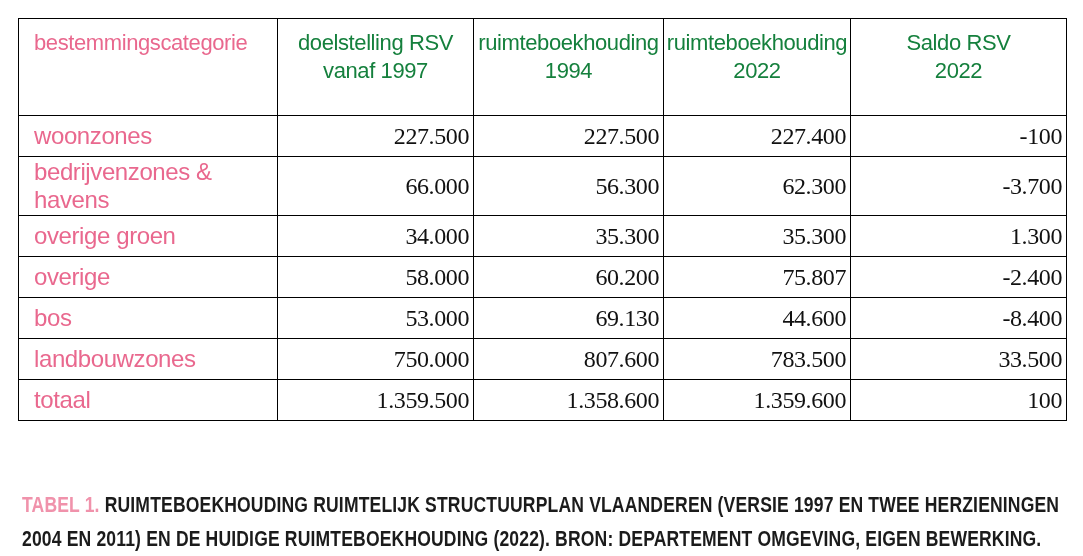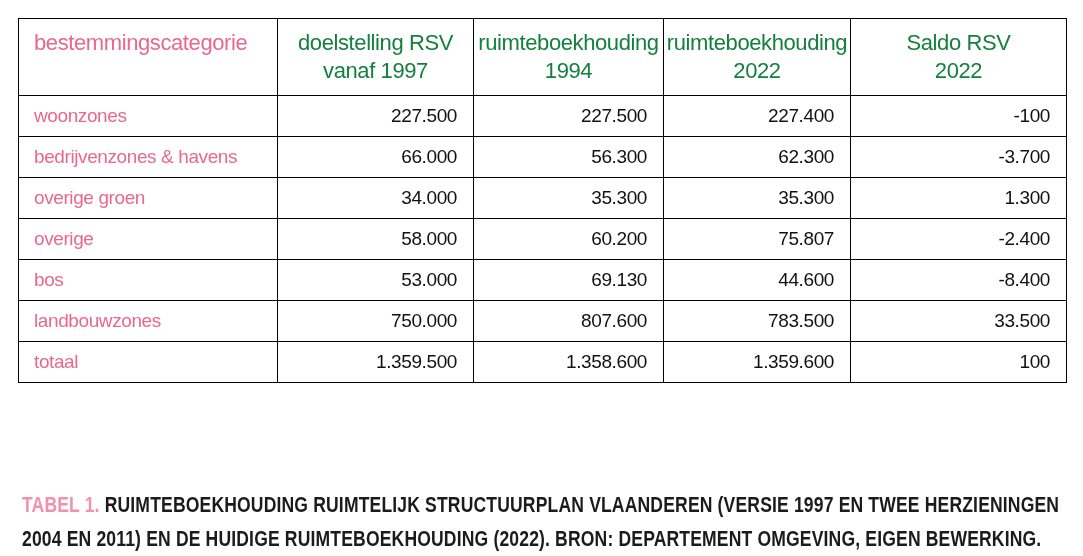--- a/index.html
+++ b/index.html
@@ -19,53 +19,54 @@
     left: 18px;
     top: 18px;
     width: 1048px;
     table-layout: fixed;
     border-collapse: collapse;
   }
   .rb-table th, .rb-table td {
     border: 1.5px solid #000000;
     overflow: hidden;
   }
-  .rb-table thead tr { height: 77px; }
+  .rb-table thead tr { height: 97px; }
   .rb-table tbody tr { height: 41px; }
 
   .rb-table th {
     font-weight: normal;
     font-size: 22px;
     line-height: 28px;
     letter-spacing: -0.4px;
     vertical-align: top;
     padding-top: 10px;
     text-align: center;
     white-space: pre-line;
     color: #15803d;
   }
   .rb-table th.cat-h {
     text-align: left;
     padding-left: 15px;
     color: #e9688e;
   }
   .rb-table td {
-    font-size: 19px;
+    font-size: 24px;
     letter-spacing: -0.4px;
     vertical-align: middle;
   }
   .rb-table td.cat {
     color: #e9688e;
     text-align: left;
     padding-left: 15px;
   }
   .rb-table td.num {
     color: #111111;
     text-align: right;
-    padding-right: 16px;
+    padding-right: 4px;
+    font-family: Liberation Serif, serif;
   }
 
   .caption {
     position: absolute;
     left: 22px;
     top: 488px;
     transform: scaleX(0.78);
     transform-origin: left top;
     font-weight: bold;
     font-size: 22.5px;

